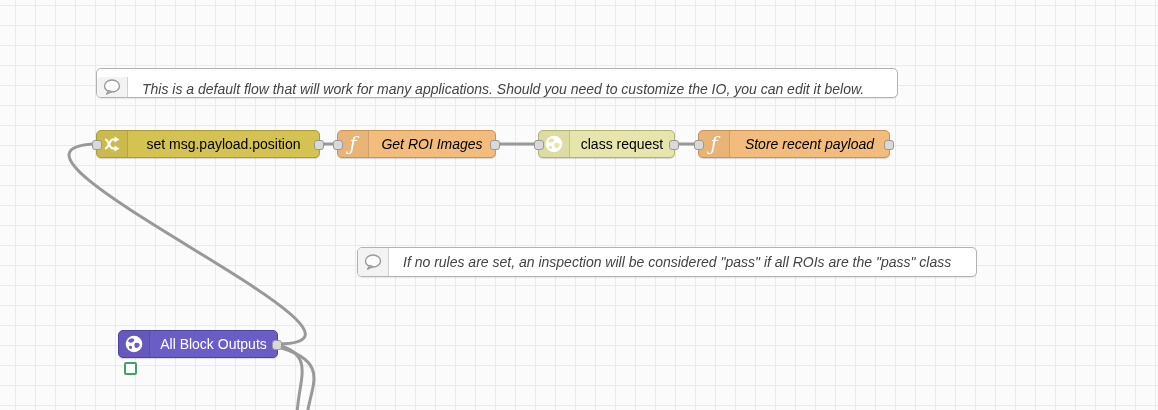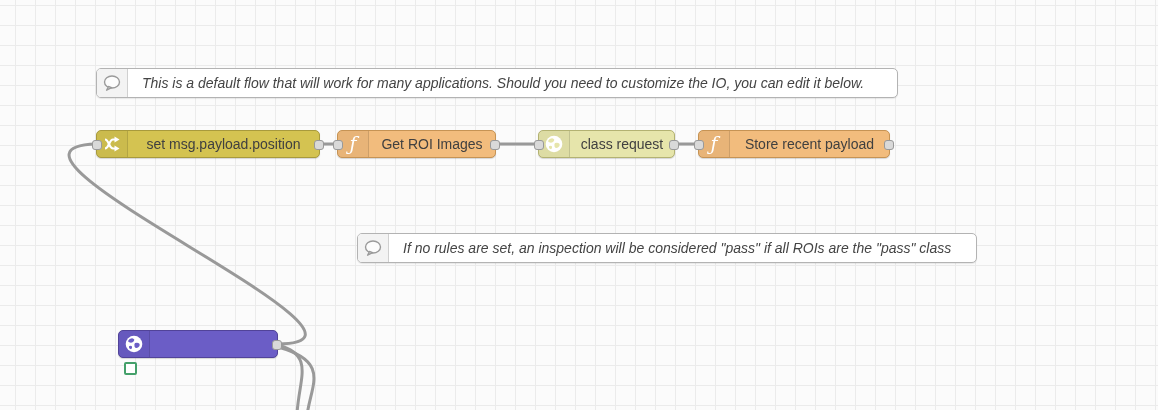--- a/index.html
+++ b/index.html
@@ -29,24 +29,24 @@
   }
   .node .icon-cell{
     width:30px;flex:0 0 30px;
     display:flex;align-items:center;justify-content:center;
     background:rgba(0,0,0,0.04);
     border-right:1px solid rgba(0,0,0,0.12);
     border-radius:4px 0 0 4px;
   }
   .node .label{
     flex:1;display:flex;align-items:center;justify-content:center;
-    font-size:14px;color:#404040;
+    font-size:14px;color:#000000;
     padding:0 8px;white-space:nowrap;overflow:hidden;
   }
-  .node .label.italic{}
+  .node .label.italic{font-style:italic;}
   .node .label.light{color:#fff;}
   .func-glyph{
     font-family:"DejaVu Serif","Liberation Serif",serif;
     font-style:italic;font-size:19px;color:#fff;line-height:1;
     transform:translateY(-1px);
   }
   .port{
     position:absolute;width:10px;height:10px;top:9px;
     background:#d9d9d9;border:1px solid #999;border-radius:3px;
     box-sizing:border-box;z-index:3;cursor:crosshair;
@@ -86,31 +86,31 @@
 
   <svg id="wires" width="1158" height="410">
     <path d="M 320 144 L 337 144" style="stroke: rgb(153, 153, 153);"></path>
     <path d="M 496 144 L 538 144" style="stroke: rgb(153, 153, 153);"></path>
     <path d="M 675 144 L 698 144" style="stroke: rgb(153, 153, 153);"></path>
     <path d="M 278 344 C 420 344 -45 148 96 144" style="stroke: rgb(153, 153, 153);"></path>
     <path d="M 278 345 C 315 355 299 378 297 414" style="stroke: rgb(153, 153, 153);"></path>
     <path d="M 278 347 C 332 362 310 386 307 416" style="stroke: rgb(153, 153, 153);"></path>
   </svg>
 
-  <div class="comment" style="left:96px;top:68px;width:802px;">
+  <div class="comment" style="left:96px;top:68px;width:802px;align-items:flex-end;">
     <div class="icon-cell">
       <svg width="22" height="20" viewBox="0 0 22 20">
         <ellipse cx="11" cy="9" rx="7.5" ry="6" fill="#fcfcfc" stroke="#9a9a9a" stroke-width="1.4"></ellipse>
         <path d="M7.5 13.5 L5.6 17.2 L10.6 14.6 Z" fill="#fcfcfc" stroke="#9a9a9a" stroke-width="1.4" stroke-linejoin="round"></path>
       </svg>
     </div>
     <div class="ctext">This is a default flow that will work for many applications. Should you need to customize the IO, you can edit it below.</div>
   </div>
 
-  <div class="comment" style="left:357px;top:233px;width:620px;">
+  <div class="comment" style="left:357px;top:247px;width:620px;">
     <div class="icon-cell">
       <svg width="22" height="20" viewBox="0 0 22 20">
         <ellipse cx="11" cy="9" rx="7.5" ry="6" fill="#fcfcfc" stroke="#9a9a9a" stroke-width="1.4"></ellipse>
         <path d="M7.5 13.5 L5.6 17.2 L10.6 14.6 Z" fill="#fcfcfc" stroke="#9a9a9a" stroke-width="1.4" stroke-linejoin="round"></path>
       </svg>
     </div>
     <div class="ctext">If no rules are set, an inspection will be considered "pass" if all ROIs are the "pass" class</div>
   </div>
 
   <div class="node" style="left: 96px; top: 130px; width: 224px; background-color: rgb(212, 195, 81); border-color: rgb(168, 154, 60);">
@@ -165,18 +165,19 @@
     <div class="icon-cell">
       <svg width="20" height="20" viewBox="0 0 20 20">
         <circle cx="10" cy="10" r="8.3" fill="#fff"></circle>
         <g style="fill: rgb(107, 93, 198);">
           <path d="M4 7 Q5.5 3.8 9 4.4 Q11 5 10 7 Q8.3 9.2 6 8.6 Q4.4 8.4 4 7 Z"></path>
           <path d="M11 9 Q14 8 15.6 10 Q16.2 12.2 14 13.6 Q11.4 14.6 10.5 12.4 Q10 10.4 11 9 Z"></path>
           <path d="M5 12.2 Q7 11.2 8 12.6 Q8.6 14.2 7 15.2 Q5.4 15.2 5 13.6 Z"></path>
         </g>
       </svg>
     </div>
+    <div class="label light">All Block Outputs</div>
     <div class="port out"></div>
   </div>
 
   <div class="status-ring" style="left: 124px; top: 362px; border-color: rgb(68, 160, 106);"></div>
 
 </div>
 
 </body></html>

